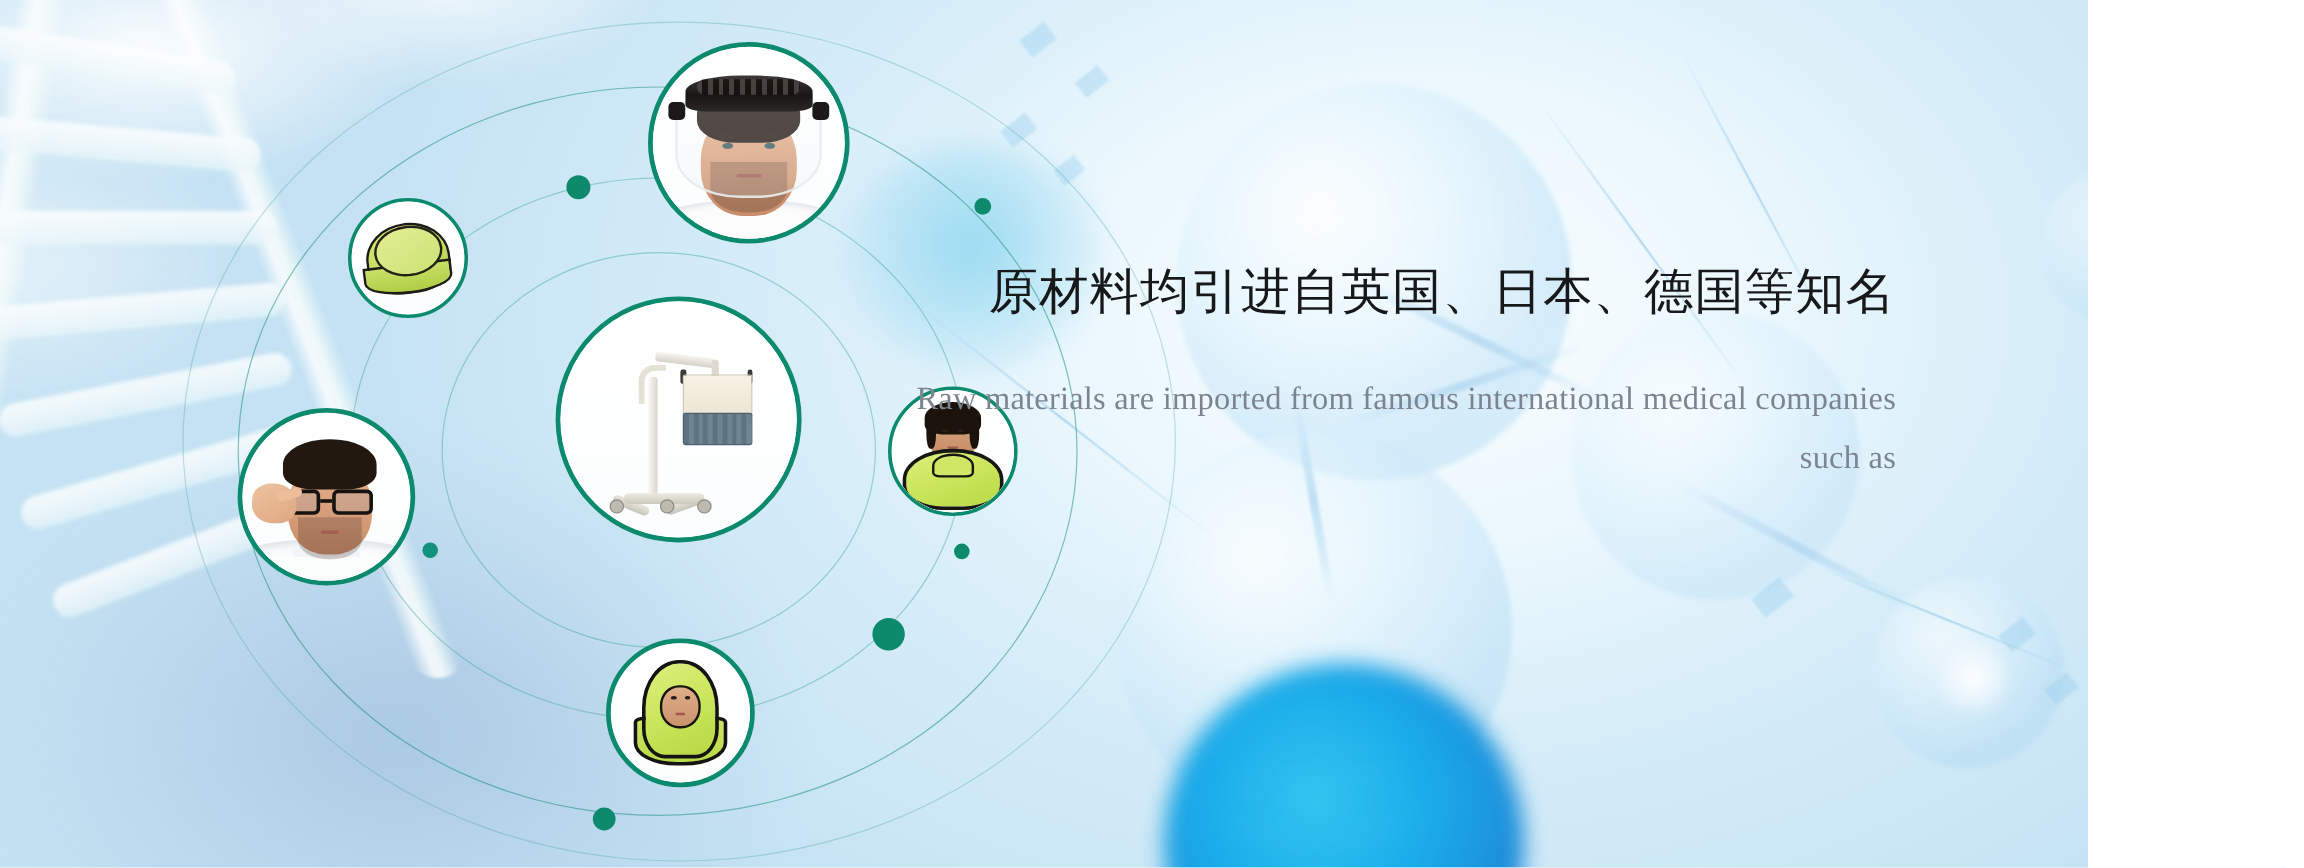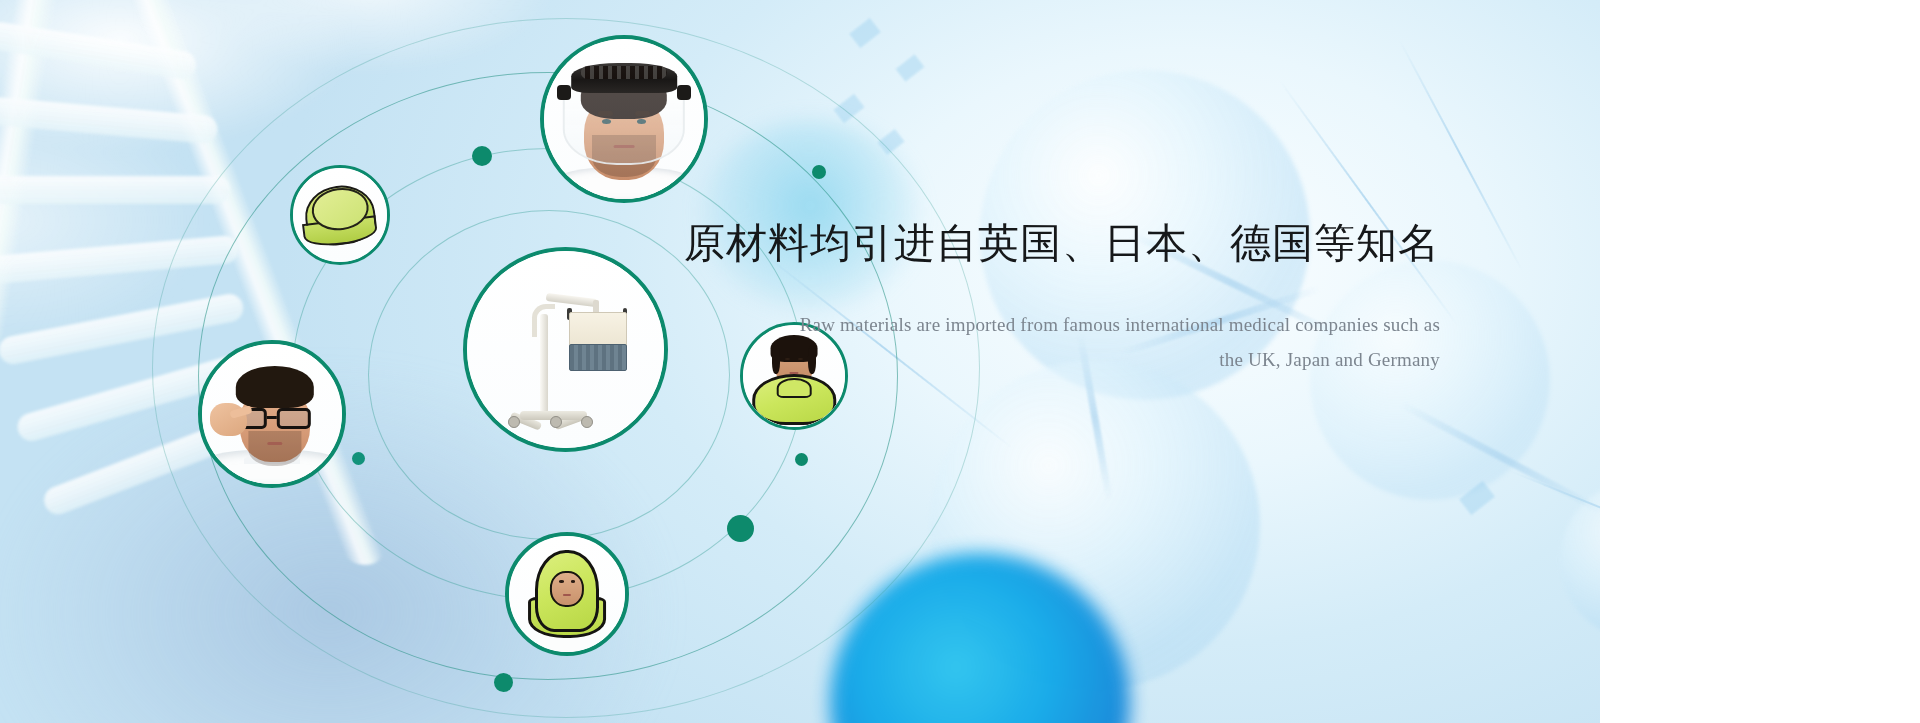--- a/index.html
+++ b/index.html
@@ -6,21 +6,21 @@
     margin: 0;
     padding: 0;
     background: #ffffff;
   }
   body {
     font-family: "Liberation Sans", sans-serif;
   }
 
   #banner {
     position: relative;
-    width: 1600px;
+    width: 1740px;
     height: 723px;
     overflow: hidden;
     background: #cfe3f4;
   }
 
   
   .bg-base {
     position: absolute;
     inset: 0;
     background:
@@ -246,21 +246,21 @@
     line-height: 1.52;
     letter-spacing: 1px;
     font-weight: 400;
     white-space: nowrap;
   }
   .headline .l2 { display:block; }
   .subtitle {
     margin-top: 34px;
     color: #7c858f;
     font-family: "Liberation Serif", serif;
-    font-size: 19px;
+    font-size: 27px;
     line-height: 1.82;
     letter-spacing: .2px;
   }
   .subtitle .sl { display:block; }
 </style>
 </head>
 <body>
 
 <div id="banner">
 
@@ -422,17 +422,16 @@
       <div class="hd-mouth"></div>
     </div>
   </div>
 
   <div class="text-block">
     <div class="headline">
       <span class="l1">原材料均引进自英国、日本、德国等知名</span>
     </div>
     <div class="subtitle">
       <span class="sl">Raw materials are imported from famous international medical companies such as</span>
-      <span class="sl">the UK, Japan and Germany</span>
     </div>
   </div>
 
 </div>
 
 </body></html>

